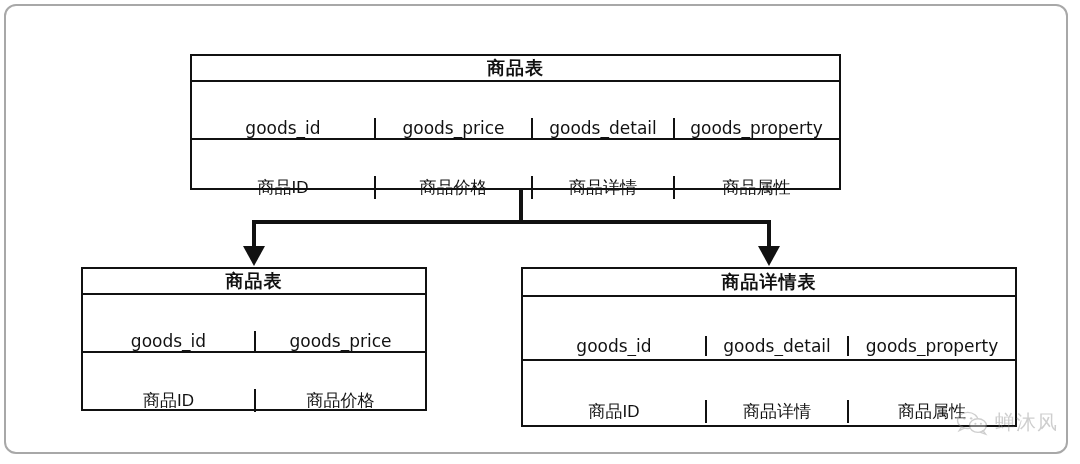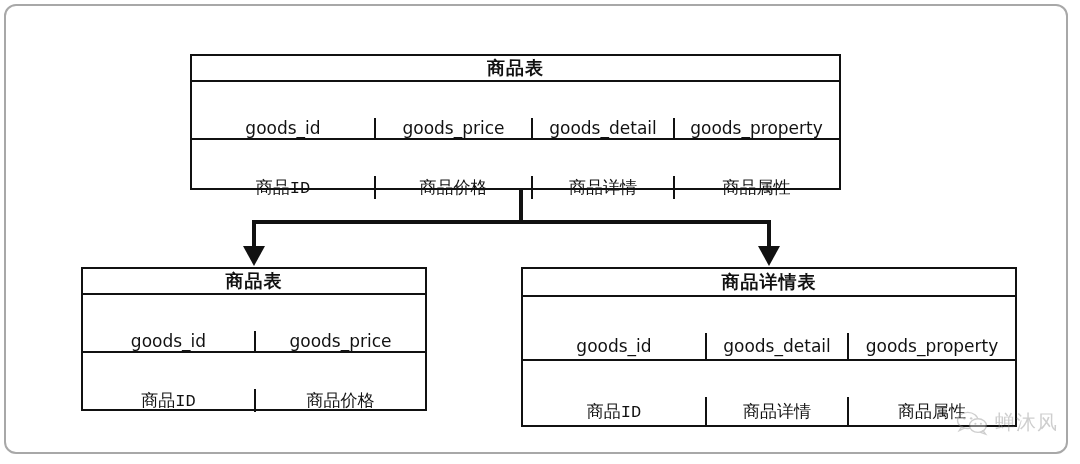--- a/index.html
+++ b/index.html
@@ -50,20 +50,21 @@
     align-items: center;
     justify-content: center;
     font-weight: bold;
     color: #111111;
     letter-spacing: 1px;
   }
   .table-row {
     box-sizing: border-box;
     display: flex;
     flex: 1 1 auto;
+    align-items: center;
   }
   .table-row.fields {
     border-bottom: 2.5px solid #111111;
   }
   .cell {
     box-sizing: border-box;
     display: flex;
     align-items: center;
     justify-content: center;
     color: #111111;
@@ -71,21 +72,21 @@
     overflow: hidden;
     white-space: nowrap;
   }
   .cell:last-child {
     border-right: none;
   }
   .cell.field-name {
     font-family: "DejaVu Sans", "Liberation Sans", sans-serif;
   }
   .cell.field-desc {
-    font-family: Liberation Mono, monospace;
+    font-family: Liberation Sans, sans-serif;
   }
 
   
   #table-goods-full {
     left: 190px;
     top: 54px;
     width: 651px;
     height: 136px;
   }
   #table-goods-full .table-title { height: 44px; font-size: 18px; }

